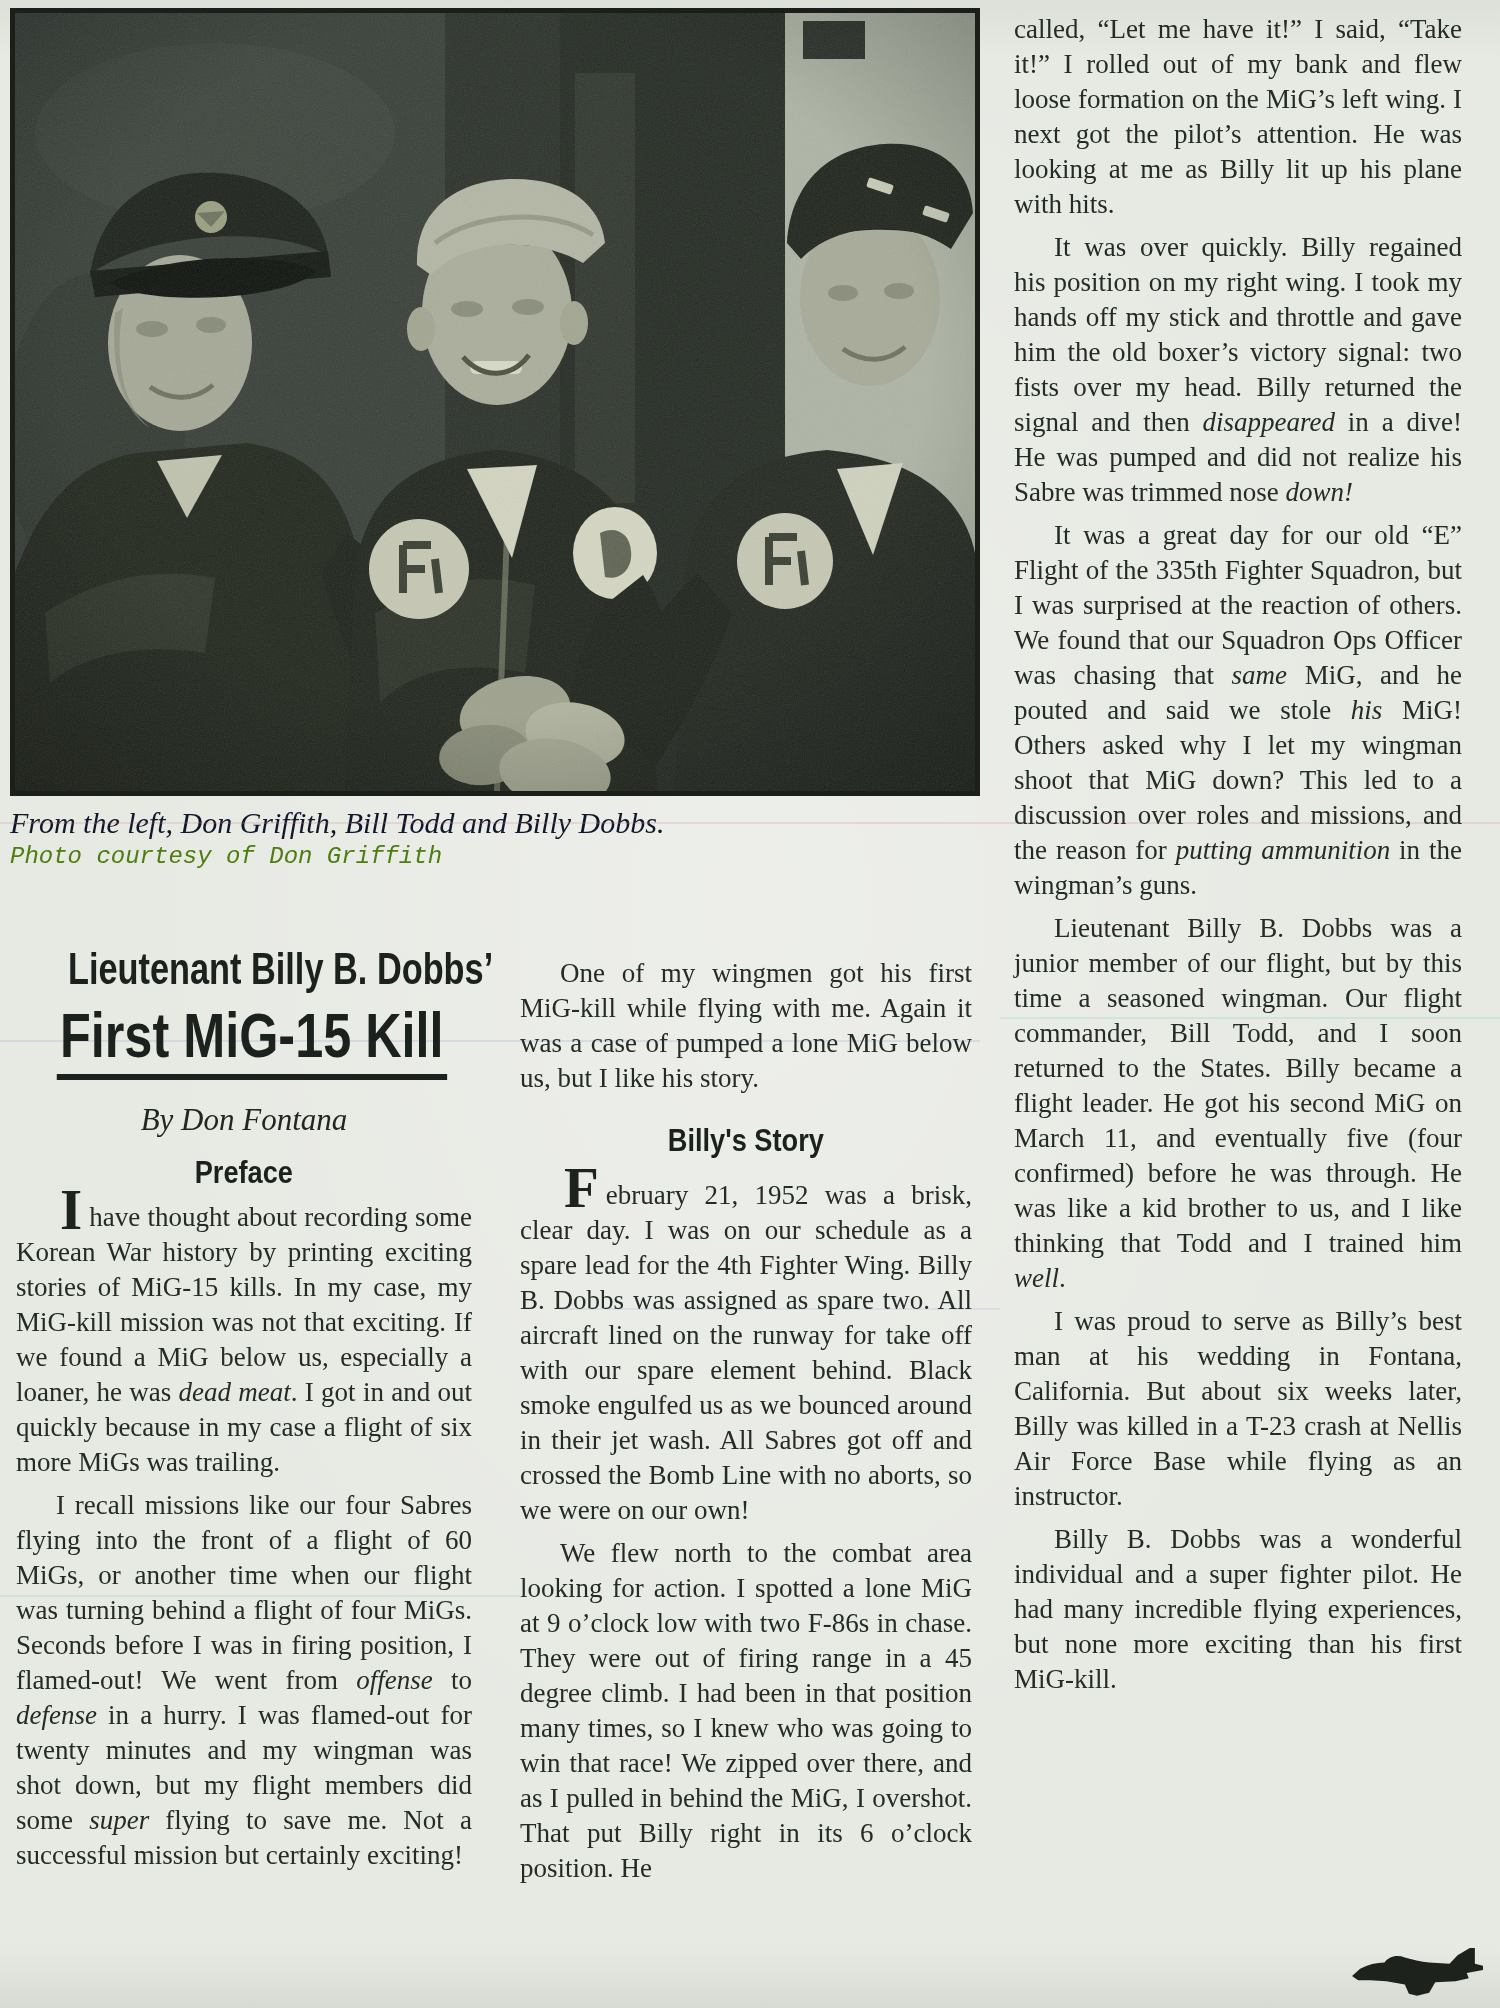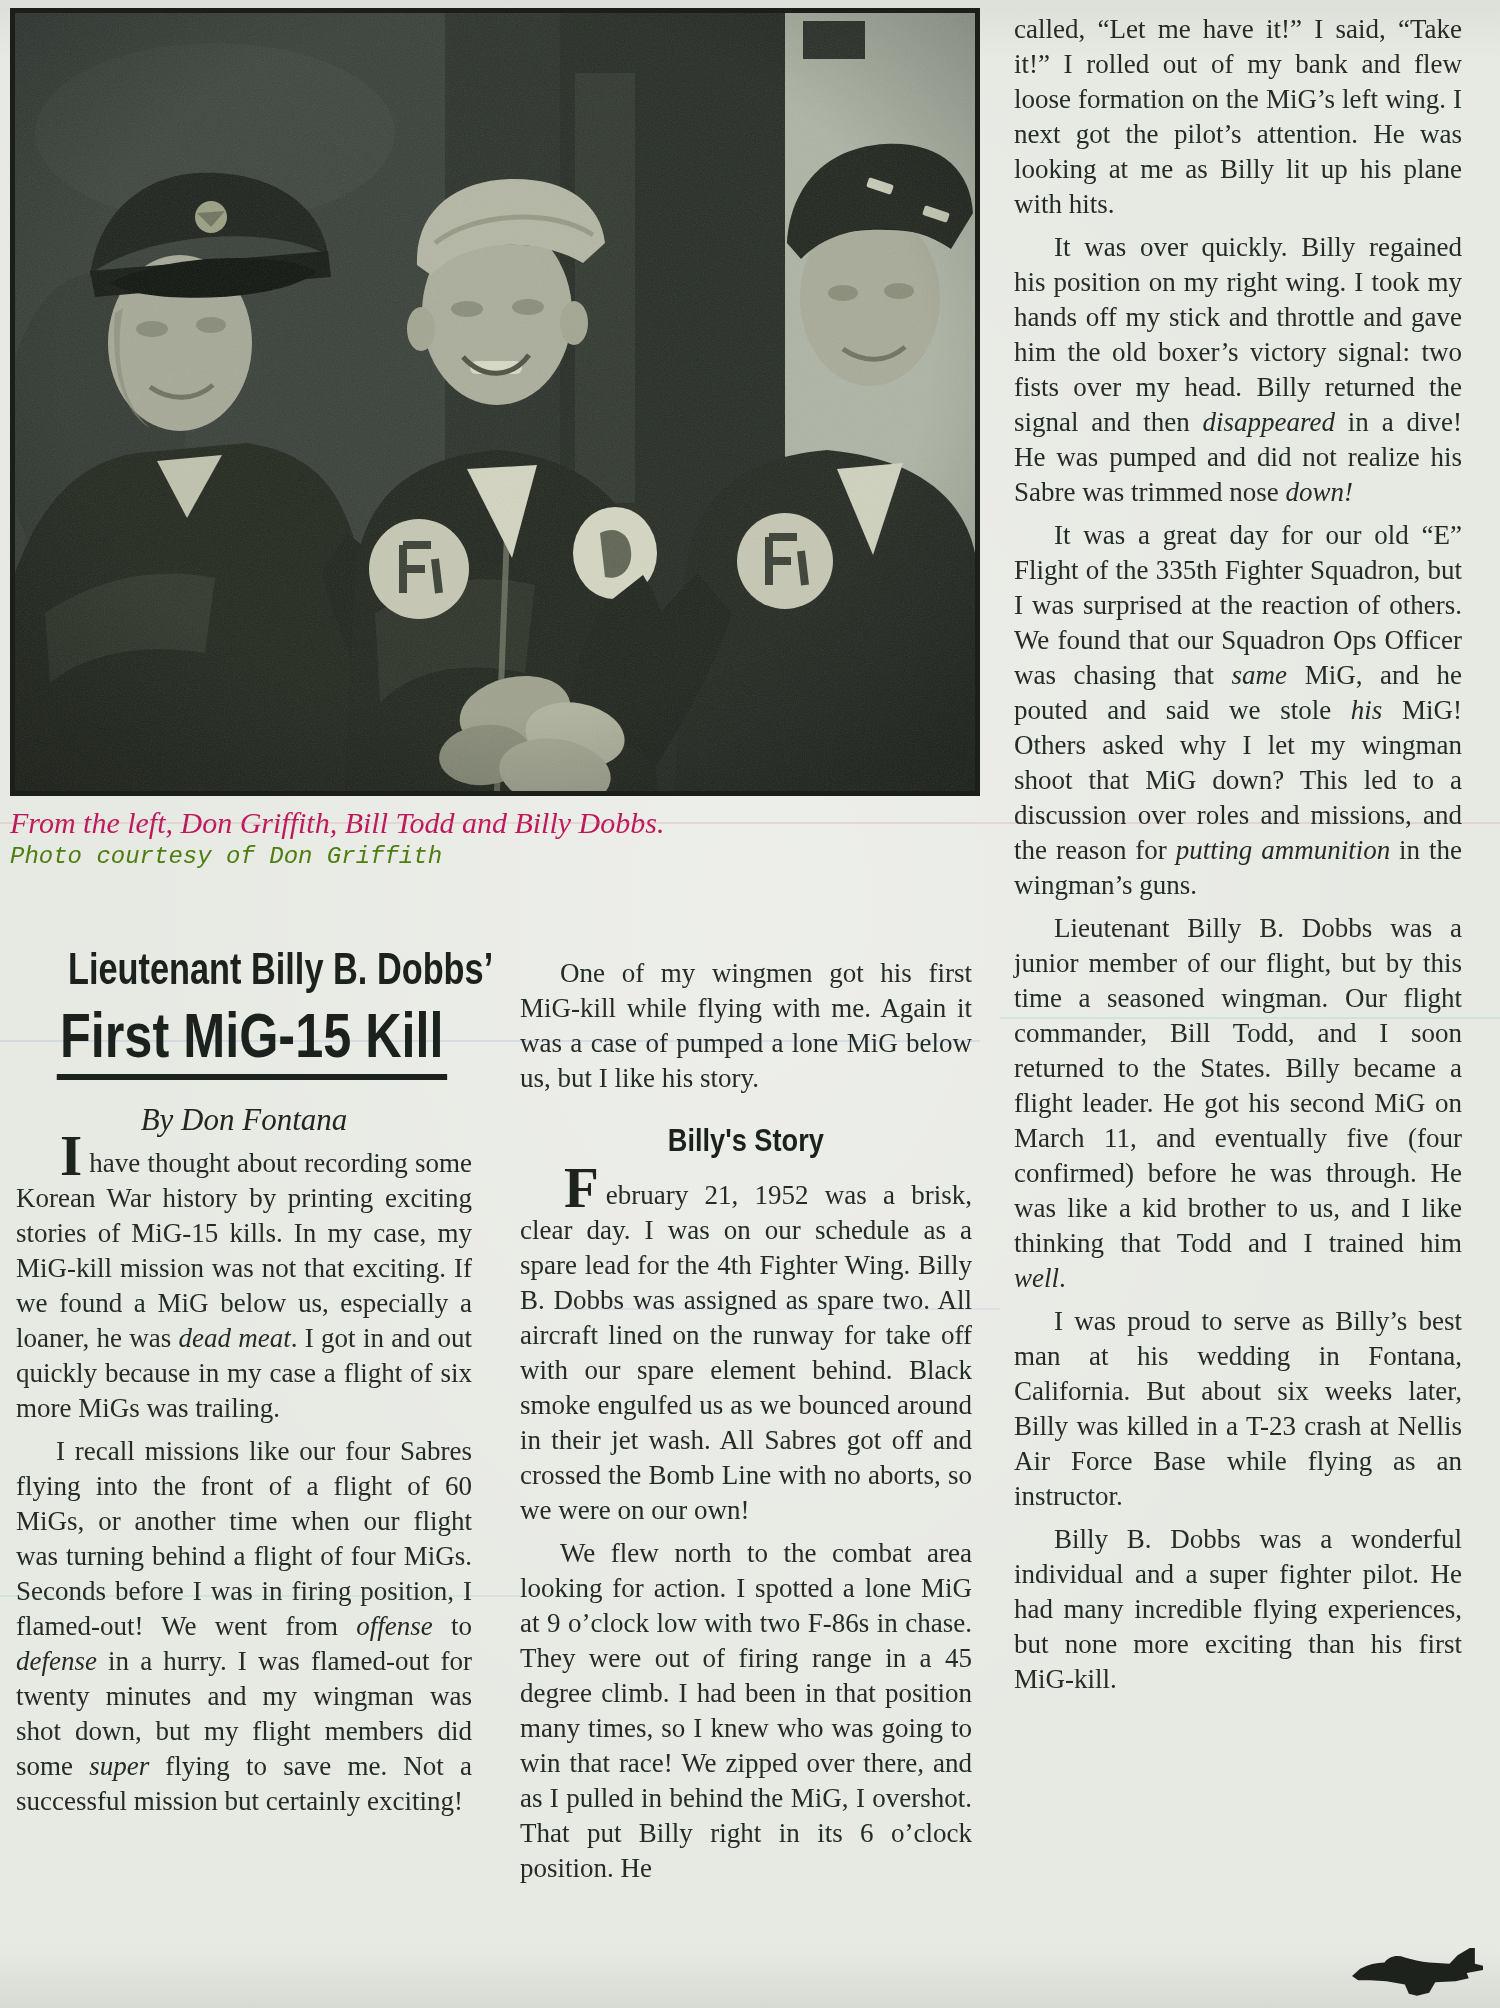--- a/index.html
+++ b/index.html
@@ -24,21 +24,21 @@
   .photo-frame {
     position:absolute; left:10px; top:8px;
     width:960px; height:778px;
     border:5px solid #1b1f1a;
     background:#3c443b;
   }
   .photo-frame svg { display:block; width:100%; height:100%; }
 
   .caption-block { position:absolute; left:10px; top:806px; width:860px; }
   .photo-caption {
-    font-style:italic; font-size:30px; line-height:34px; color:#be185d;
+    font-style:italic; font-size:30px; line-height:34px; color:#0f172a;
   }
   .photo-credit {
     font-style:italic; font-size:24px; line-height:28px; color:#4d7c0f; margin-top:3px;
     font-family:Liberation Mono, monospace;
   }
 
   
   .col { position:absolute; }
   .col-left   { left:8px;    top:944px; width:472px; }
   .col-middle { left:512px;  top:948px; width:468px; }
@@ -194,20 +194,23 @@
 <div class="scanline" style="left:560px;top:1308px;width:440px;background:rgba(175,160,220,0.18);"></div>
 
 <div class="col col-left">
   <div class="centered title1-wrap">
     <span class="cond title1">Lieutenant Billy B. Dobbs’</span>
   </div>
   <div class="centered title2-wrap">
     <span class="cond title2">First MiG-15 Kill</span>
   </div>
   <div class="centered byline">By Don Fontana</div>
+  <div class="centered subhead-wrap">
+    <span class="cond subhead">Preface</span>
+  </div>
   <p class="body has-initial sp-top-22"><span class="initial">I</span><span><span>have thought about recording some Korean War history by printing exciting stories of MiG-15 kills. In my case, my MiG-kill mission was not that exciting. If we found a MiG below us, especially a loaner, he was </span><span class="it">dead meat</span><span>. I got in and out quickly because in my case a flight of six more MiGs was trailing.</span></span></p>
   <p class="body indent"><span><span>I recall missions like our four Sabres flying into the front of a flight of 60 MiGs, or another time when our flight was turning behind a flight of four MiGs. Seconds before I was in firing position, I flamed-out! We went from </span><span class="it">offense</span><span> to </span><span class="it">defense</span><span> in a hurry. I was flamed-out for twenty minutes and my wingman was shot down, but my flight members did some </span><span class="it">super</span><span> flying to save me. Not a successful mission but certainly exciting!</span></span></p>
 </div>
 
 <div class="col col-middle">
   <p class="body indent"><span><span>One of my wingmen got his first MiG-kill while flying with me. Again it was a case of pumped a lone MiG below us, but I like his story.</span></span></p>
   <div class="centered story-head-wrap">
     <span class="cond subhead">Billy's Story</span>
   </div>
   <p class="body has-initial"><span class="initial">F</span><span><span>ebruary 21, 1952 was a brisk, clear day. I was on our schedule as a spare lead for the 4th Fighter Wing. Billy B. Dobbs was assigned as spare two. All aircraft lined on the runway for take off with our spare element behind. Black smoke engulfed us as we bounced around in their jet wash. All Sabres got off and crossed the Bomb Line with no aborts, so we were on our own!</span></span></p>

